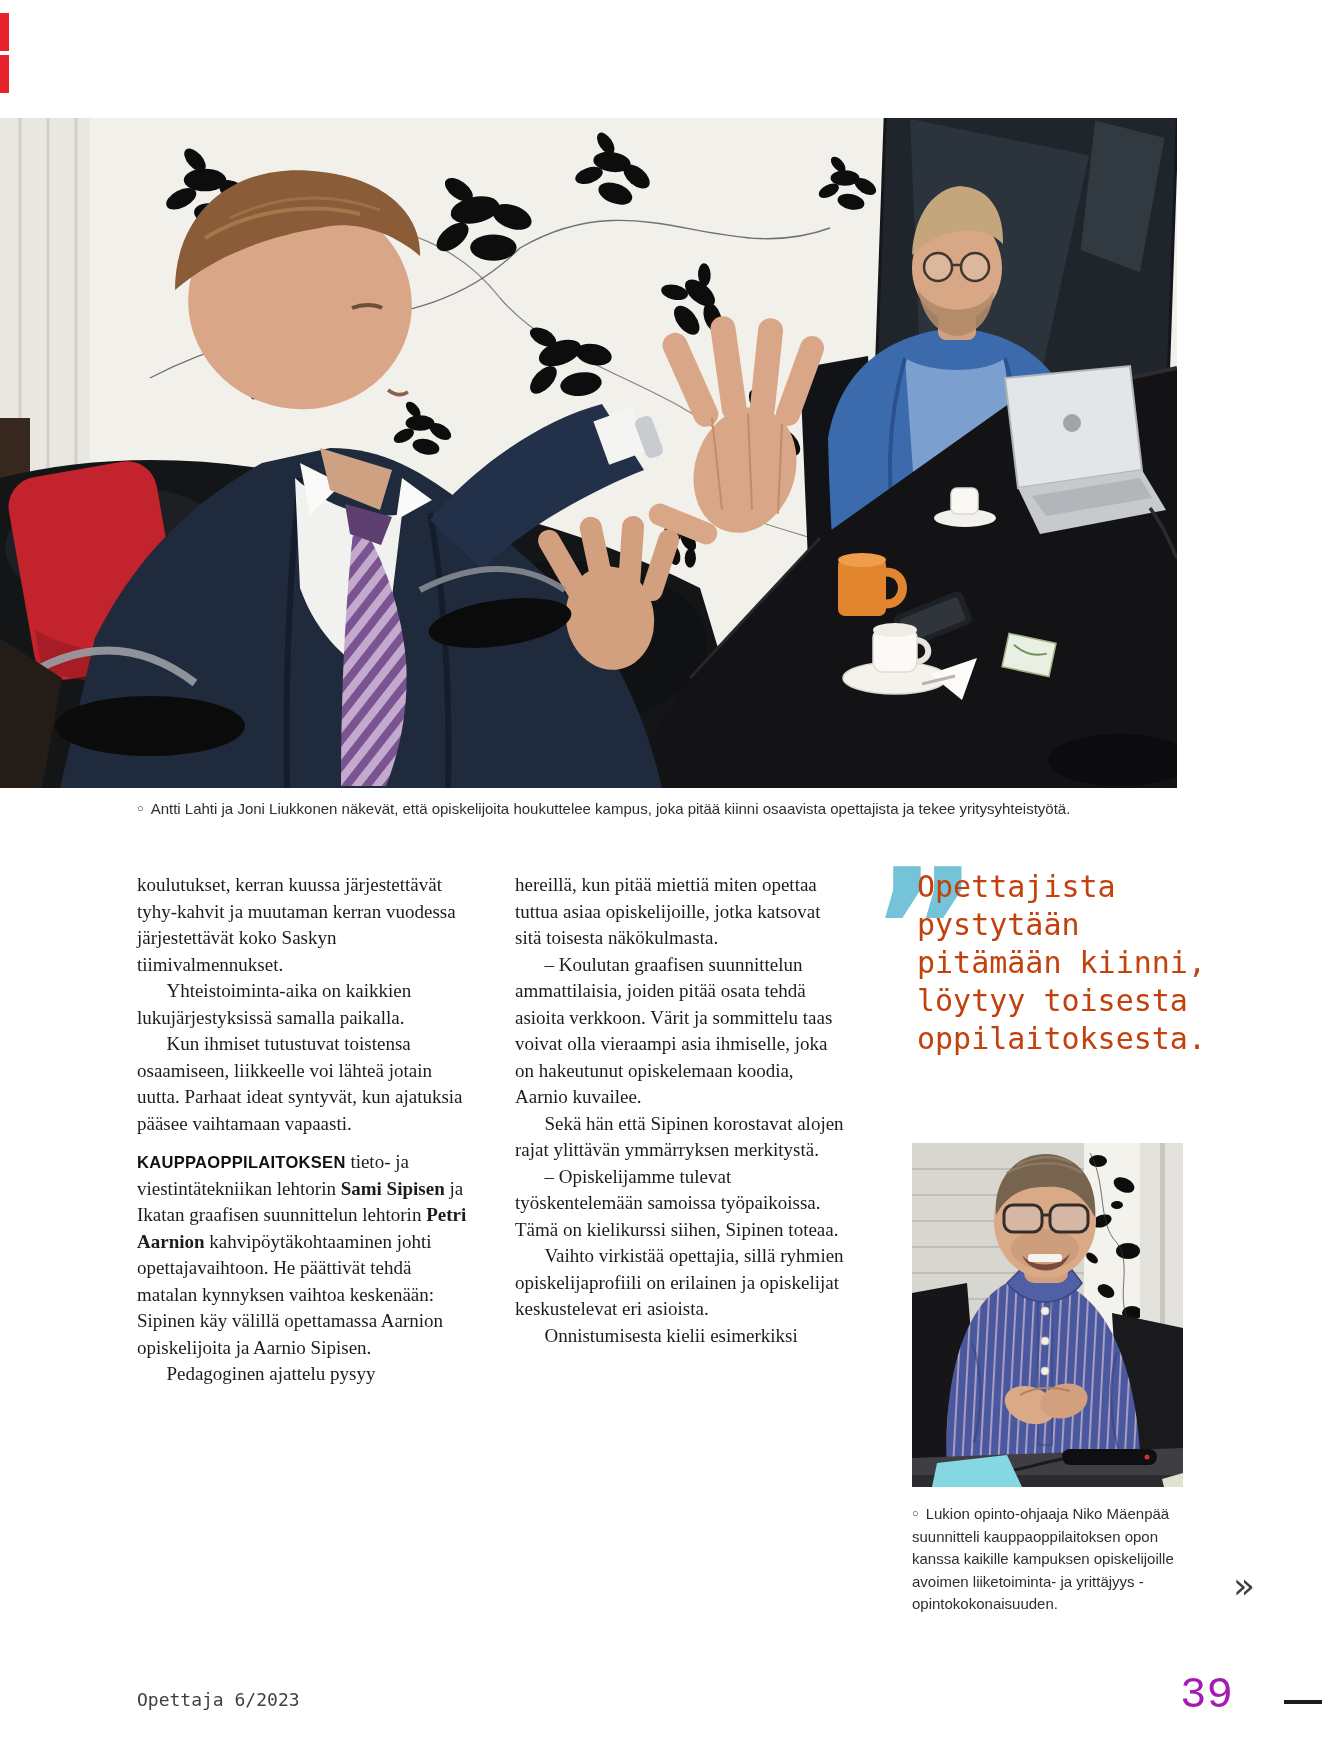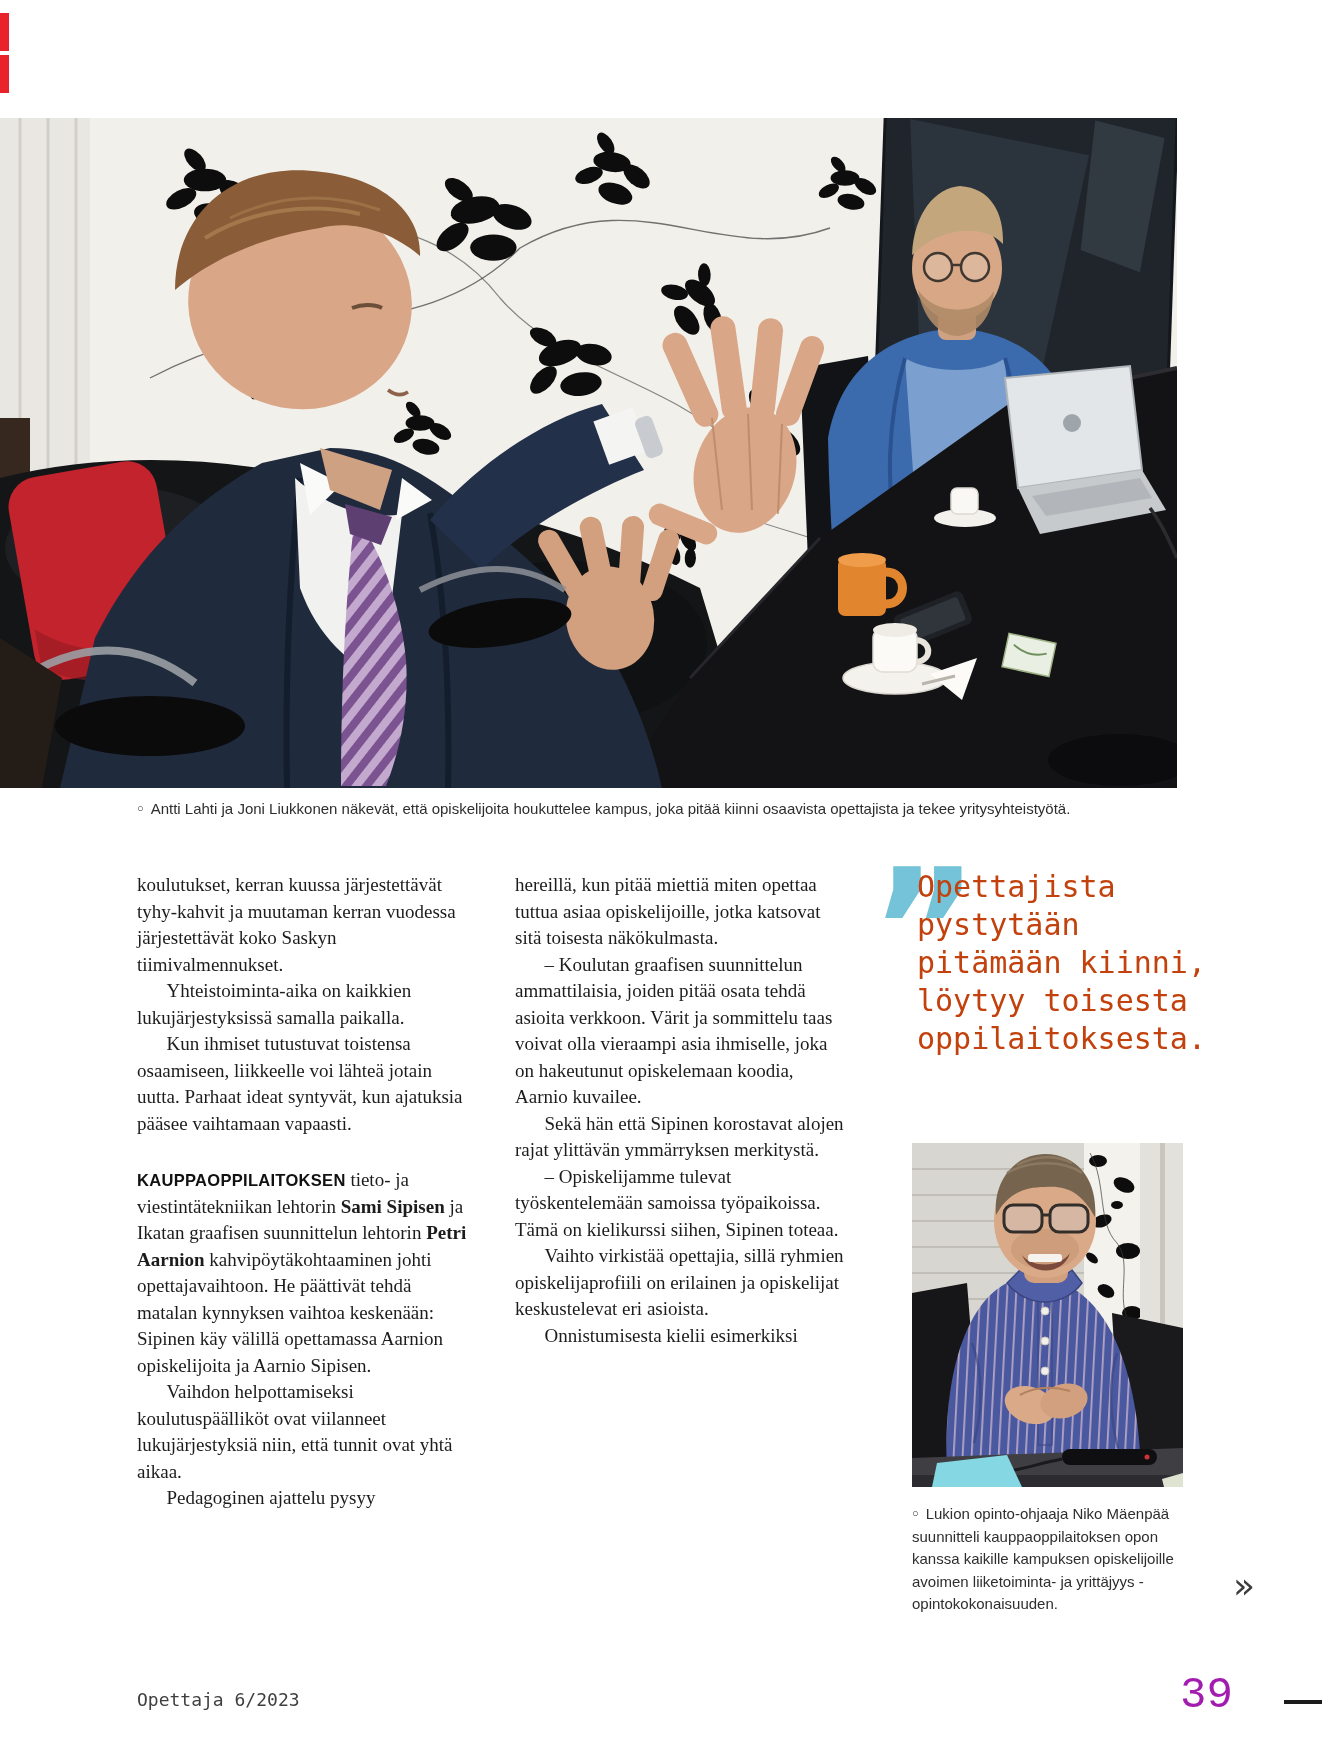--- a/index.html
+++ b/index.html
@@ -12,21 +12,21 @@
 
   
   .caption{font-family:"Liberation Sans", sans-serif;font-size:15px;color:#2e2e2e;line-height:22.5px;}
   .cap-marker{font-size:11px;vertical-align:2px;margin-right:7px;color:#2e2e2e;}
   .caption.oneline{white-space:nowrap;}
 
   
   .col{position:absolute;width:332px;font-size:19px;line-height:26.5px;color:#1c1c1c;}
   .col p{margin:0;}
   .col p.ind{text-indent:1.55em;}
-  .col p.block{margin-top:30px;}
+  .col p.block{margin-top:12px;}
   .lead-caps{font-family:"Liberation Sans", sans-serif;font-weight:700;font-size:16.5px;letter-spacing:.3px;color:#111;}
   .bname{font-weight:700;}
 
   
   .pullquote{position:absolute;left:872px;top:868px;width:350px;padding-left:45px;box-sizing:border-box;}
   .pq-mark{position:absolute;left:-2px;top:-20px;font-family:"DejaVu Sans", sans-serif;
            font-weight:700;font-size:165px;line-height:1;color:#74c3d9;z-index:0;}
   .pq-line{position:relative;z-index:1;font-family:"DejaVu Sans Mono", monospace;
            font-size:30px;line-height:38px;color:#c2410c;white-space:nowrap;}
 
@@ -218,21 +218,20 @@
 
 <div class="abs caption oneline" style="left:137px;top:797px;">
   <span class="cap-marker">○</span><span>Antti Lahti ja Joni Liukkonen näkevät, että opiskelijoita houkuttelee kampus, joka pitää kiinni osaavista opettajista ja tekee yritysyhteistyötä.</span>
 </div>
 
 <div class="col" style="left:137px;top:872px;">
   <p>koulutukset, kerran kuussa järjestettävät tyhy-kahvit ja muutaman kerran vuodessa järjestettävät koko Saskyn tiimivalmennukset.</p>
   <p class="ind">Yhteistoiminta-aika on kaikkien lukujärjestyksissä samalla paikalla.</p>
   <p class="ind">Kun ihmiset tutustuvat toistensa osaamiseen, liikkeelle voi lähteä jotain uutta. Parhaat ideat syntyvät, kun ajatuksia pääsee vaihtamaan vapaasti.</p>
   <p class="block"><span class="lead-caps">KAUPPAOPPILAITOKSEN</span><span> tieto- ja viestintätekniikan lehtorin </span><span class="bname">Sami Sipisen</span><span> ja Ikatan graafisen suunnittelun lehtorin </span><span class="bname">Petri Aarnion</span><span> kahvipöytäkohtaaminen johti opettajavaihtoon. He päättivät tehdä matalan kynnyksen vaihtoa keskenään: Sipinen käy välillä opettamassa Aarnion opiskelijoita ja Aarnio Sipisen.</span></p>
-  <p class="ind">Vaihdon helpottamiseksi koulutuspäälliköt ovat viilanneet lukujärjestyksiä niin, että tunnit ovat yhtä aikaa.</p>
   <p class="ind">Pedagoginen ajattelu pysyy</p>
 </div>
 
 <div class="col" style="left:515px;top:872px;">
   <p>hereillä, kun pitää miettiä miten opettaa tuttua asiaa opiskelijoille, jotka katsovat sitä toisesta näkökulmasta.</p>
   <p class="ind">– Koulutan graafisen suunnittelun ammattilaisia, joiden pitää osata tehdä asioita verkkoon. Värit ja sommittelu taas voivat olla vieraampi asia ihmiselle, joka on hakeutunut opiskelemaan koodia, Aarnio kuvailee.</p>
   <p class="ind">Sekä hän että Sipinen korostavat alojen rajat ylittävän ymmärryksen merkitystä.</p>
   <p class="ind">– Opiskelijamme tulevat työskentelemään samoissa työpaikoissa. Tämä on kielikurssi siihen, Sipinen toteaa.</p>
   <p class="ind">Vaihto virkistää opettajia, sillä ryhmien opiskelijaprofiili on erilainen ja opiskelijat keskustelevat eri asioista.</p>
   <p class="ind">Onnistumisesta kielii esimerkiksi</p>

